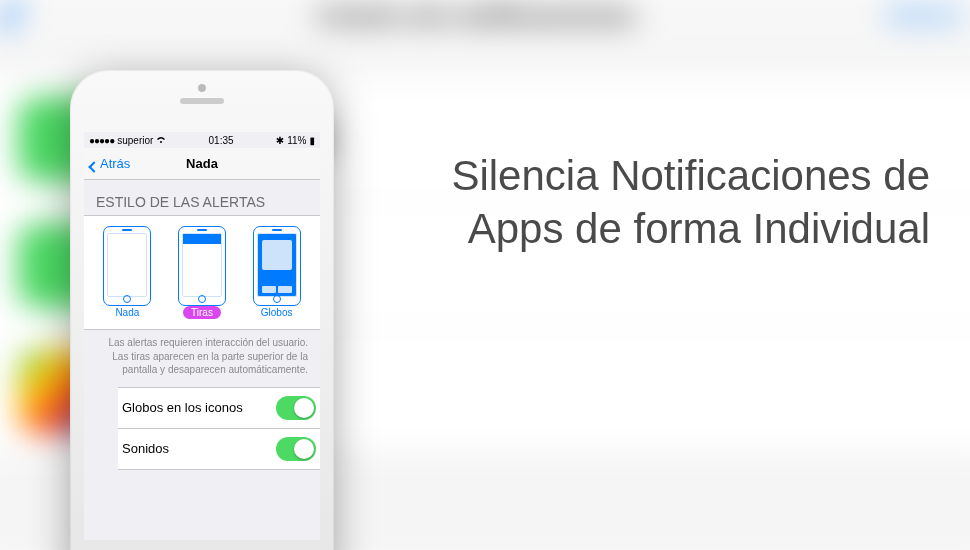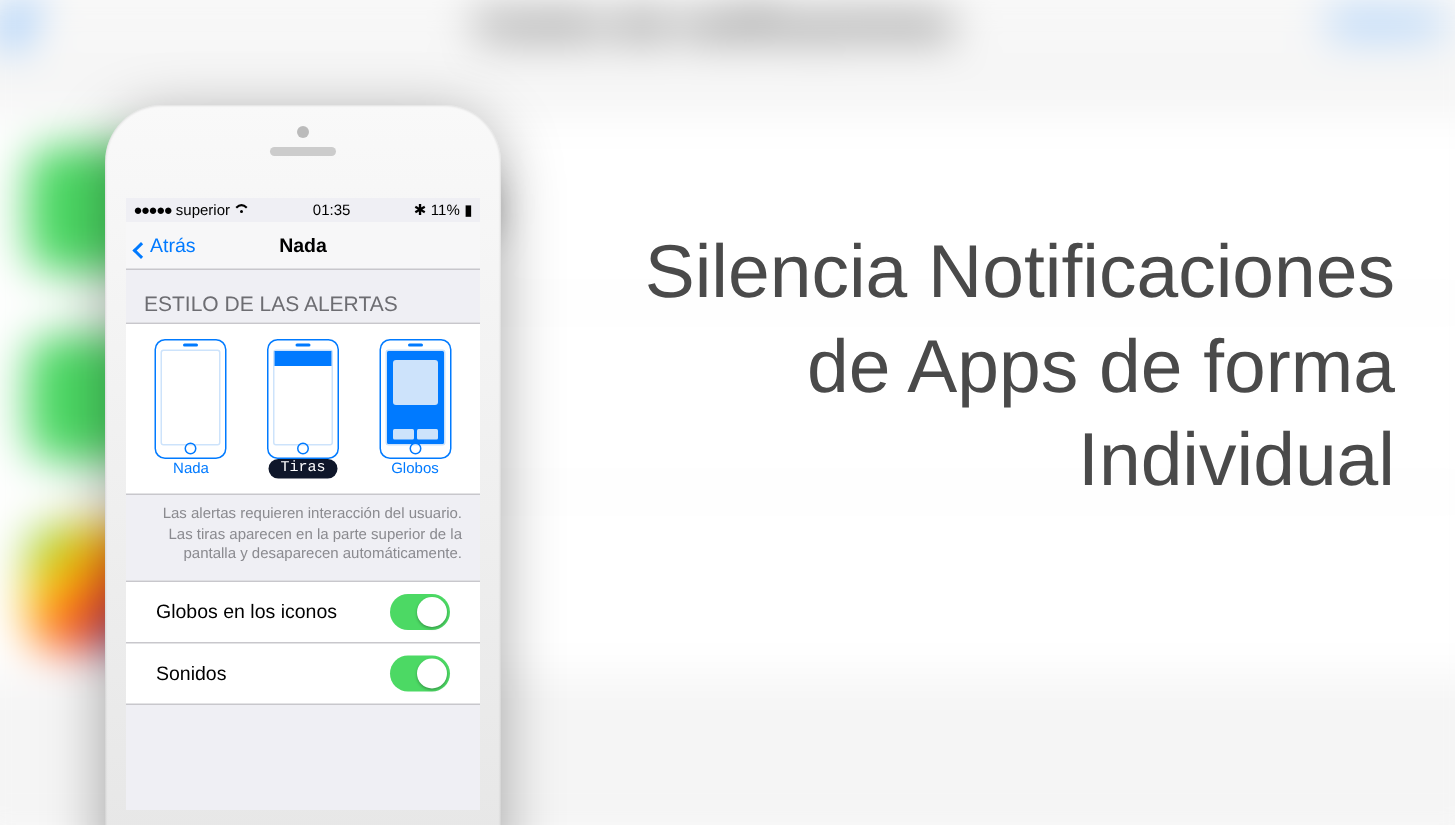--- a/index.html
+++ b/index.html
@@ -73,21 +73,21 @@
       margin-top: 10px;
     }
 
     
     .headline {
       position: absolute;
       right: 40px;
       top: 150px;
       width: 560px;
       text-align: right;
-      font-size: 50px;
+      font-size: 42px;
       font-weight: 300;
       color: #4a4a4a;
       line-height: 1.25;
     }
 
     
     .phone-wrap {
       position: absolute;
       left: 70px;
       top: 70px;
@@ -187,25 +187,24 @@
       justify-content: space-around;
       text-align: center;
     }
     .style-opt {
       display: flex; flex-direction: column; align-items: center;
       gap: 0;
       font-size: 10px;
       color: #007aff;
     }
     .style-opt.selected .style-label-pill {
-      background: #0f172a;
+      background: #d946ef;
       color: #fff;
       border-radius: 8px;
       padding: 1px 8px;
-      font-family: Liberation Mono, monospace;
     }
     .style-opt .style-label-pill {
       padding: 1px 8px;
     }
     .mini-phone {
       width: 48px; height: 80px;
       border: 1.5px solid #007aff;
       border-radius: 7px;
       position: relative;
       padding: 6px 3px 8px;
@@ -271,22 +270,23 @@
       line-height: 1.35;
       text-align: right;
     }
 
     .toggle-row {
       background: #fff;
       border-top: 1px solid #c8c7cc;
       display: flex;
       align-items: center;
       justify-content: space-between;
-      padding: 8px 20px;
+      padding: 8px 4px;
       font-size: 13px;
+      margin-left: 34px;
     }
     .toggle-row:last-child {
       border-bottom: 1px solid #c8c7cc;
     }
     .ios-switch {
       width: 40px; height: 24px;
       background: #4cd964;
       border-radius: 12px;
       position: relative;
     }

